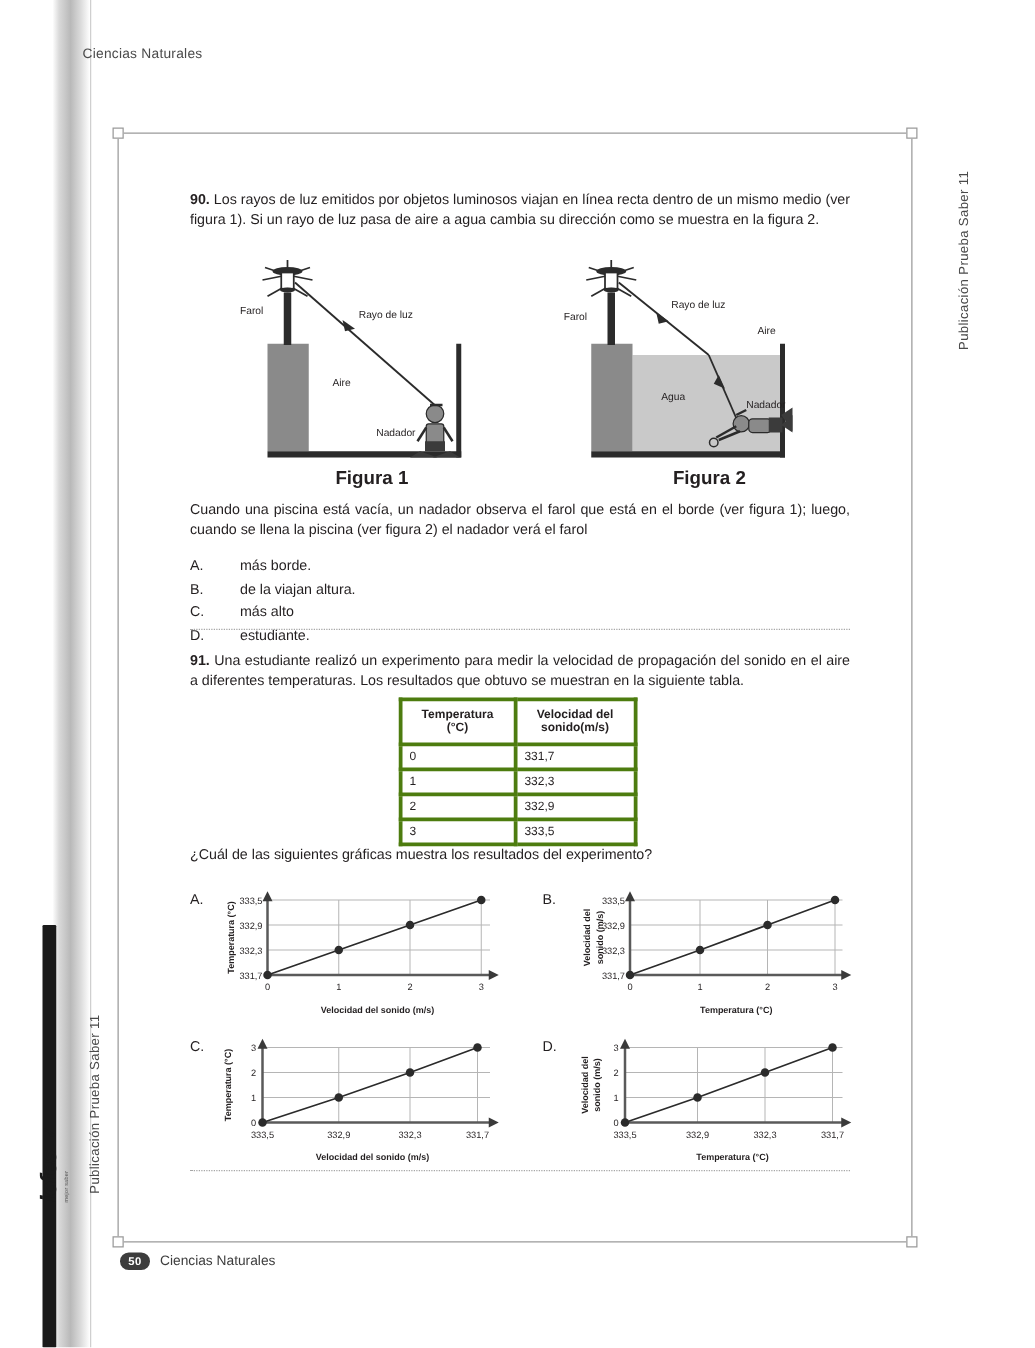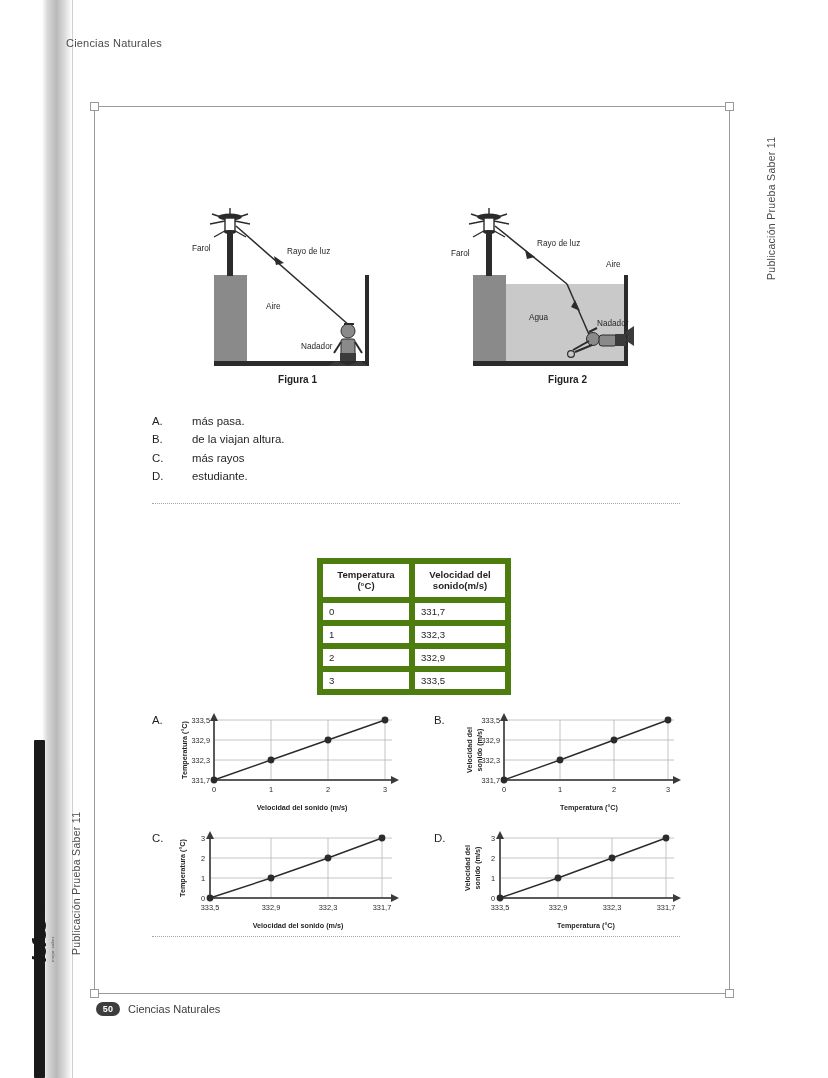--- a/index.html
+++ b/index.html
@@ -111,38 +111,38 @@
     border-top: 1px dotted #a6a6a6;
   }
 
   
   .figs { position: absolute; left: 152px; top: 206px; width: 528px; height: 186px; }
   .fig { position: absolute; top: 0; width: 215px; height: 166px; }
   .fig1 { left: 38px; }
   .fig2 { left: 297px; }
   .figcap {
     position: absolute; top: 168px; width: 215px;
-    text-align: center; font-size: 10px; font-weight: bold; color: #231f20;
+    text-align: center; font-size: 15px; font-weight: bold; color: #231f20;
   }
   .figcap1 { left: 38px; }
   .figcap2 { left: 308px; }
   .fig svg { display: block; }
   .fig-label {
     font-family: "Liberation Sans", sans-serif;
     font-size: 8.2px; fill: #231f20;
   }
 
   
   .table-wrap { position: absolute; left: 0; width: 828px; top: 558px; }
   table.dt {
     margin: 0 auto; border-collapse: collapse;
     font-size: 9.6px; color: #231f20;
   }
   table.dt th, table.dt td {
-    border: 6px solid #4d7c0f;
+    border: 3px solid #4d7c0f;
     padding: 3px 6px;
   }
   table.dt th { font-weight: bold; line-height: 1.18; padding: 5px 10px; }
   table.dt td { height: 17px; }
   .col-temp { width: 92px; }
   .col-vel  { width: 96px; }
 
   
   .charts { position: absolute; left: 152px; top: 706px; width: 528px; }
   .chart-cell { position: absolute; width: 258px; height: 112px; }
@@ -194,20 +194,26 @@
     <div class="logo-tag">mejor saber</div>
     <div class="logo-check">✓</div>
   </div>
 
   <div class="frame"></div>
   <div class="cmark cm-tl"></div>
   <div class="cmark cm-tr"></div>
   <div class="cmark cm-bl"></div>
   <div class="cmark cm-br"></div>
 
+  <div class="col" style="top:152px;">
+    <div class="qtext">
+      <span class="qnum">90.</span>
+      <span>Los rayos de luz emitidos por objetos luminosos viajan en línea recta dentro de un mismo medio (ver figura 1). Si un rayo de luz pasa de aire a agua cambia su dirección como se muestra en la figura 2.</span>
+    </div>
+  </div>
 
   <div class="figs">
 
     <div class="fig fig1">
       <svg width="215" height="166" viewBox="0 0 215 166" xmlns="http://www.w3.org/2000/svg">
 
         <rect x="24" y="69" width="33" height="86" fill="#8a8a8a"></rect>
         <rect x="24" y="155" width="155" height="5" fill="#2b2b2b"></rect>
         <rect x="175" y="69" width="4" height="91" fill="#2b2b2b"></rect>
 
@@ -292,42 +298,49 @@
         <text class="fig-label" x="88" y="40">Rayo de luz</text>
         <text class="fig-label" x="157" y="61">Aire</text>
         <text class="fig-label" x="80" y="114">Agua</text>
         <text class="fig-label" x="148" y="120">Nadador</text>
       </svg>
     </div>
     <div class="figcap figcap2">Figura 2</div>
   </div>
 
   <div class="col" style="top:400px;">
+    <div class="qtext">Cuando una piscina está vacía, un nadador observa el farol que está en el borde (ver figura 1); luego, cuando se llena la piscina (ver figura 2) el nadador verá el farol</div>
     <div class="opts">
       <div class="opt">
         <span class="opt-letter">A.</span>
-        <span class="opt-text">más pasa.</span>
+        <span class="opt-text">más borde.</span>
       </div>
       <div class="opt">
         <span class="opt-letter">B.</span>
         <span class="opt-text">de la viajan altura.</span>
       </div>
       <div class="opt">
         <span class="opt-letter">C.</span>
-        <span class="opt-text">más rayos</span>
+        <span class="opt-text">más alto</span>
       </div>
       <div class="opt">
         <span class="opt-letter">D.</span>
         <span class="opt-text">estudiante.</span>
       </div>
     </div>
   </div>
 
   <div class="dotrule" style="top:503px;"></div>
 
+  <div class="col" style="top:521px;">
+    <div class="qtext">
+      <span class="qnum">91.</span>
+      <span>Una estudiante realizó un experimento para medir la velocidad de propagación del sonido en el aire a diferentes temperaturas. Los resultados que obtuvo se muestran en la siguiente tabla.</span>
+    </div>
+  </div>
 
   <div class="table-wrap">
     <table class="dt">
       <thead>
         <tr>
           <th class="col-temp">
             <span>Temperatura</span><br>
             <span>(°C)</span>
           </th>
           <th class="col-vel">
@@ -350,20 +363,23 @@
           <td>332,9</td>
         </tr>
         <tr>
           <td>3</td>
           <td>333,5</td>
         </tr>
       </tbody>
     </table>
   </div>
 
+  <div class="col" style="top:676px;">
+    <div class="qtext">¿Cuál de las siguientes gráficas muestra los resultados del experimento?</div>
+  </div>
 
   <div class="charts">
 
     <div class="chart-cell cc-a">
       <span class="chart-letter">A.</span>
       <svg class="chart-svg" width="236" height="112" viewBox="0 0 236 112" xmlns="http://www.w3.org/2000/svg">
         <g stroke="#b5b5b5" stroke-width=".8">
           <line x1="40" y1="14" x2="218" y2="14"></line>
             <line x1="40" y1="34" x2="218" y2="34"></line>
           <line x1="40" y1="54" x2="218" y2="54"></line>

